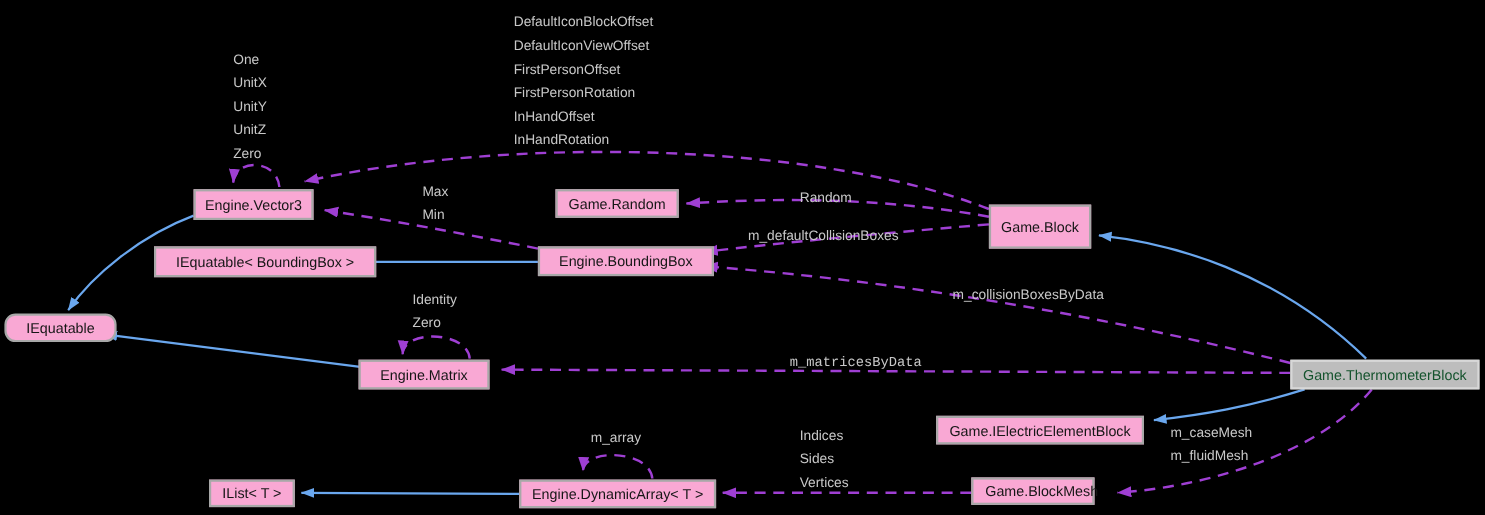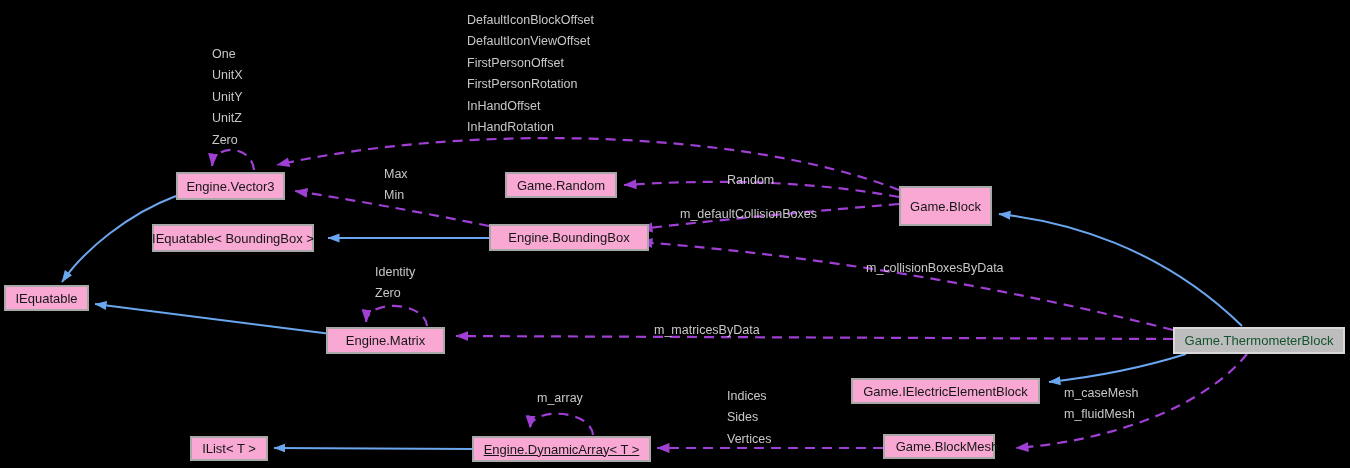--- a/index.html
+++ b/index.html
@@ -57,45 +57,45 @@
 
   <div class="node" style="left:176px;top:172px;width:109px;height:28px;">
     <span>Engine.Vector3</span>
   </div>
   <div class="node" style="left:505px;top:172px;width:112px;height:26px;">
     <span>Game.Random</span>
   </div>
   <div class="node" style="left:899px;top:186px;width:93px;height:40px;">
     <span>Game.Block</span>
   </div>
-  <div class="node" style="left:152px;top:224px;width:162px;height:28px;">
+  <div class="node" style="left:140px;top:224px;width:202px;height:28px;">
     <span>IEquatable&lt; BoundingBox &gt;</span>
   </div>
   <div class="node" style="left:489px;top:224px;width:160px;height:27px;">
     <span>Engine.BoundingBox</span>
   </div>
-  <div class="node" style="left:4px;top:285px;width:85px;height:26px;">
+  <div class="node" style="left:4px;top:285px;width:102px;height:26px;border-radius:10px;">
     <span>IEquatable</span>
   </div>
   <div class="node" style="left:326px;top:327px;width:119px;height:27px;">
     <span>Engine.Matrix</span>
   </div>
   <div class="node highlight" style="left:1173px;top:327px;width:172px;height:27px;">
     <span>Game.ThermometerBlock</span>
   </div>
   <div class="node" style="left:851px;top:378px;width:189px;height:26px;">
     <span>Game.IElectricElementBlock</span>
   </div>
   <div class="node" style="left:883px;top:434px;width:112px;height:25px;padding-left:16px;">
     <span>Game.BlockMesh</span>
   </div>
   <div class="node" style="left:190px;top:436px;width:78px;height:25px;">
     <span>IList&lt; T &gt;</span>
   </div>
-  <div class="node" style="left:472px;top:436px;width:179px;height:26px;text-decoration:underline;">
+  <div class="node" style="left:472px;top:436px;width:179px;height:26px;">
     <span>Engine.DynamicArray&lt; T &gt;</span>
   </div>
 
   <div class="elabel" style="left:212px;top:44px;">
     <span>One</span>
     <span>UnitX</span>
     <span>UnitY</span>
     <span>UnitZ</span>
     <span>Zero</span>
   </div>
@@ -117,21 +117,21 @@
   <div class="elabel" style="left:680px;top:204px;">
     <span>m_defaultCollisionBoxes</span>
   </div>
   <div class="elabel" style="left:866px;top:258px;">
     <span>m_collisionBoxesByData</span>
   </div>
   <div class="elabel" style="left:375px;top:262px;">
     <span>Identity</span>
     <span>Zero</span>
   </div>
-  <div class="elabel" style="left:654px;top:320px;">
+  <div class="elabel" style="left:718px;top:320px;font-family:Liberation Mono, monospace;">
     <span>m_matricesByData</span>
   </div>
   <div class="elabel" style="left:537px;top:388px;">
     <span>m_array</span>
   </div>
   <div class="elabel" style="left:727px;top:386px;">
     <span>Indices</span>
     <span>Sides</span>
     <span>Vertices</span>
   </div>

